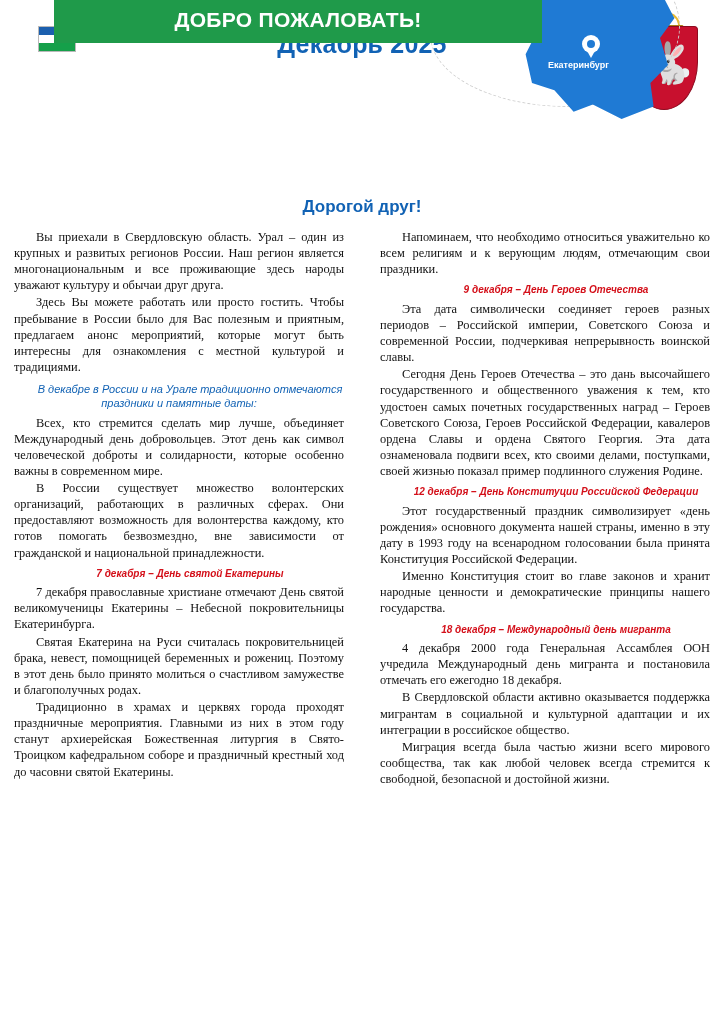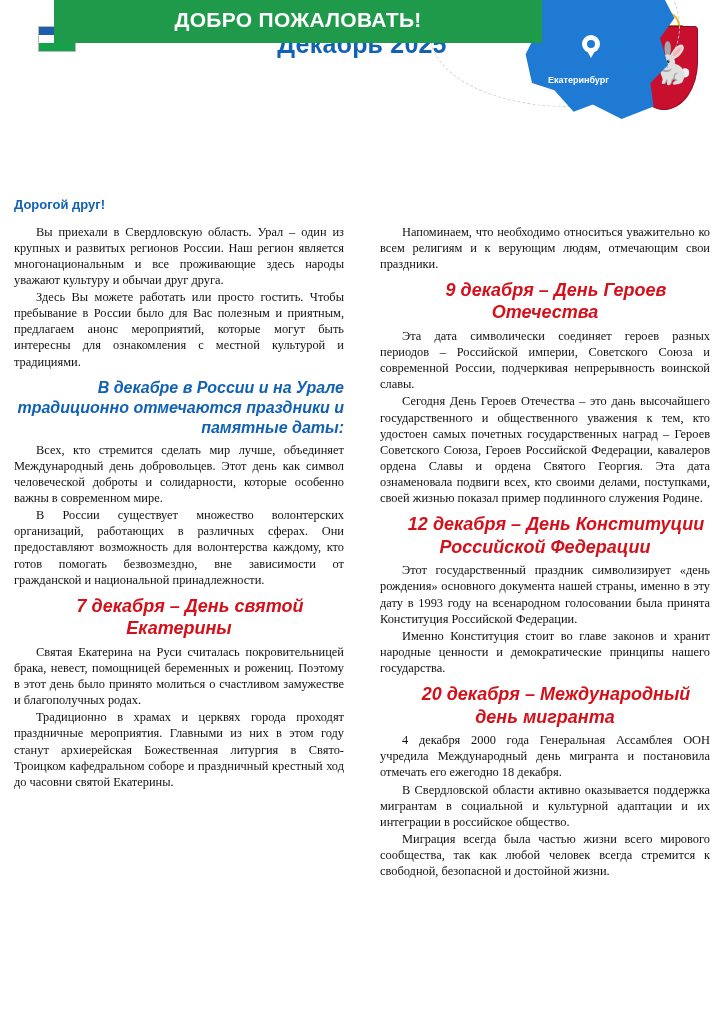--- a/index.html
+++ b/index.html
@@ -135,21 +135,21 @@
   }
   .pin .tail {
     position: absolute; left: 4px; top: 14px;
     width: 0; height: 0;
     border-left: 5px solid transparent;
     border-right: 5px solid transparent;
     border-top: 9px solid #ffffff;
   }
   .city-label {
     position: absolute;
-    left: 118px; top: 136px;
+    left: 118px; top: 121px;
     color: #ffffff;
     font-family: "Liberation Sans", sans-serif;
     font-weight: bold;
     font-size: 9px;
     white-space: nowrap;
   }
   .banner-green {
     position: absolute;
     left: 42px; top: -62px;
     width: 488px; height: 46px;
@@ -161,23 +161,24 @@
     font-weight: bold;
     font-size: 21px;
     color: #ffffff;
     letter-spacing: 0.3px;
     text-align: center;
   }
 
   
   .greeting {
     margin: 6px 14px 0 14px;
-    font-family: "Liberation Sans", sans-serif;
-    font-weight: bold;
-    font-size: 13px;
+    text-align: center;
+    font-family: "Liberation Sans", sans-serif;
+    font-weight: bold;
+    font-size: 17px;
     color: #1162b4;
     line-height: 1.35;
   }
   .greeting .line2 { color: #1f9a4a; }
 
   
   .columns {
     display: flex;
     margin: 10px 14px 0 14px;
     gap: 36px;
@@ -193,32 +194,32 @@
     text-indent: 22px;
     hyphens: auto;
   }
   .sub-head {
     font-family: "Liberation Sans", sans-serif;
     font-weight: bold;
     font-style: italic;
     color: #d4101a;
     text-align: center;
     text-indent: 0;
-    font-size: 18px;
+    font-size: 10px;
     line-height: 1.25;
     margin: 7px 0 4px 0 !important;
   }
   .sub-head-blue {
     font-family: "Liberation Sans", sans-serif;
-    font-weight: bold;
+    font-weight: normal;
     font-style: italic;
     color: #1162b4;
-    text-align: right;
+    text-align: center;
     text-indent: 0;
-    font-size: 16px;
+    font-size: 11px;
     line-height: 1.25;
     margin: 8px 0 4px 0 !important;
   }
 </style>
 </head>
 <body>
 
 <div class="header">
 
   <div class="flag">
@@ -263,31 +264,32 @@
 
 <div class="columns">
 
   <div class="col">
     <p>Вы приехали в Свердловскую область. Урал – один из крупных и развитых регионов России. Наш регион является многонациональным и все проживающие здесь народы уважают культуру и обычаи друг друга.</p>
     <p>Здесь Вы можете работать или просто гостить. Чтобы пребывание в России было для Вас полезным и приятным, предлагаем анонс мероприятий, которые могут быть интересны для ознакомления с местной культурой и традициями.</p>
     <p class="sub-head-blue">В декабре в России и на Урале традиционно отмечаются праздники и памятные даты:</p>
     <p>Всех, кто стремится сделать мир лучше, объединяет Международный день добровольцев. Этот день как символ человеческой доброты и солидарности, которые особенно важны в современном мире.</p>
     <p>В России существует множество волонтерских организаций, работающих в различных сферах. Они предоставляют возможность для волонтерства каждому, кто готов помогать безвозмездно, вне зависимости от гражданской и национальной принадлежности.</p>
     <p class="sub-head">7 декабря – День святой Екатерины</p>
+    <p>7 декабря православные христиане отмечают День святой великомученицы Екатерины – Небесной покровительницы Екатеринбурга.</p>
     <p>Святая Екатерина на Руси считалась покровительницей брака, невест, помощницей беременных и рожениц. Поэтому в этот день было принято молиться о счастливом замужестве и благополучных родах.</p>
     <p>Традиционно в храмах и церквях города проходят праздничные мероприятия. Главными из них в этом году станут архиерейская Божественная литургия в Свято-Троицком кафедральном соборе и праздничный крестный ход до часовни святой Екатерины.</p>
   </div>
 
   <div class="col">
     <p>Напоминаем, что необходимо относиться уважительно ко всем религиям и к верующим людям, отмечающим свои праздники.</p>
     <p class="sub-head">9 декабря – День Героев Отечества</p>
     <p>Эта дата символически соединяет героев разных периодов – Российской империи, Советского Союза и современной России, подчеркивая непрерывность воинской славы.</p>
     <p>Сегодня День Героев Отечества – это дань высочайшего государственного и общественного уважения к тем, кто удостоен самых почетных государственных наград – Героев Советского Союза, Героев Российской Федерации, кавалеров ордена Славы и ордена Святого Георгия. Эта дата ознаменовала подвиги всех, кто своими делами, поступками, своей жизнью показал пример подлинного служения Родине.</p>
     <p class="sub-head">12 декабря – День Конституции Российской Федерации</p>
     <p>Этот государственный праздник символизирует «день рождения» основного документа нашей страны, именно в эту дату в 1993 году на всенародном голосовании была принята Конституция Российской Федерации.</p>
     <p>Именно Конституция стоит во главе законов и хранит народные ценности и демократические принципы нашего государства.</p>
-    <p class="sub-head">20 декабря – Международный день мигранта</p>
+    <p class="sub-head">18 декабря – Международный день мигранта</p>
     <p>4 декабря 2000 года Генеральная Ассамблея ООН учредила Международный день мигранта и постановила отмечать его ежегодно 18 декабря.</p>
     <p>В Свердловской области активно оказывается поддержка мигрантам в социальной и культурной адаптации и их интеграции в российское общество.</p>
     <p>Миграция всегда была частью жизни всего мирового сообщества, так как любой человек всегда стремится к свободной, безопасной и достойной жизни.</p>
   </div>
 
 </div>
 
 </body></html>

